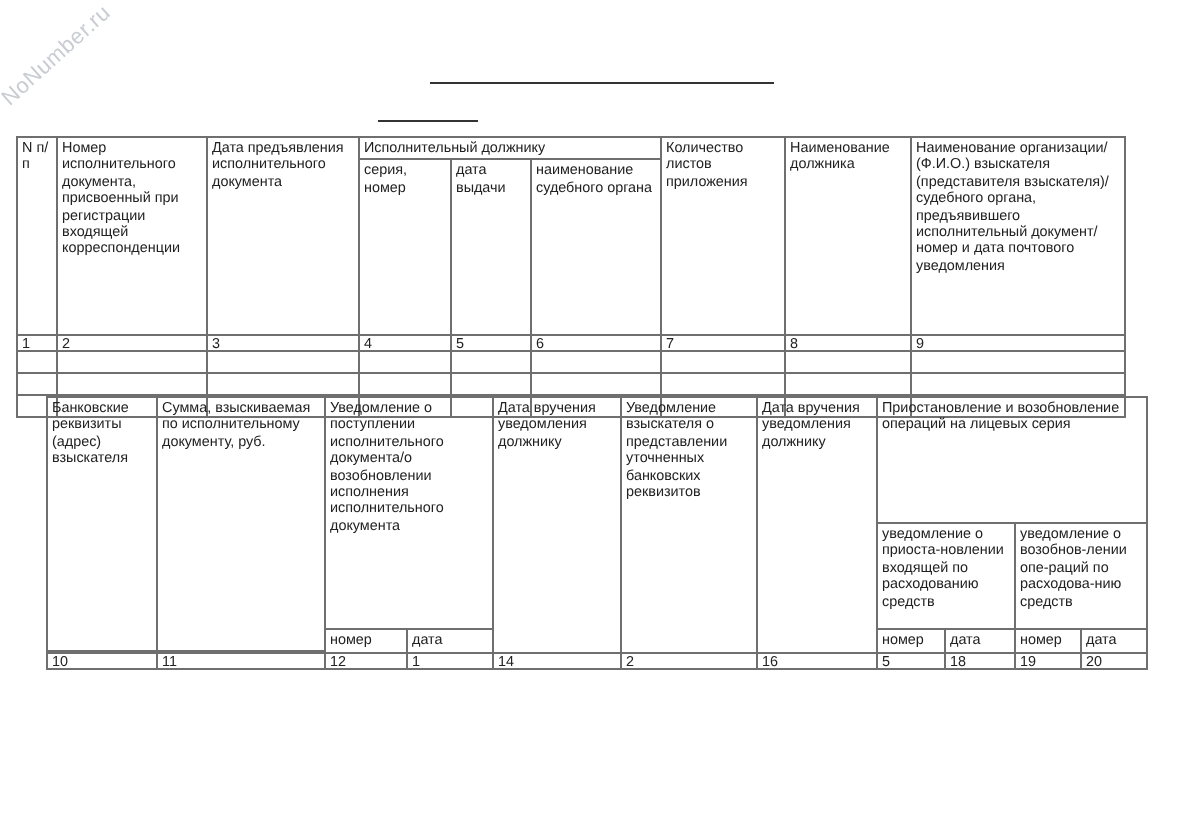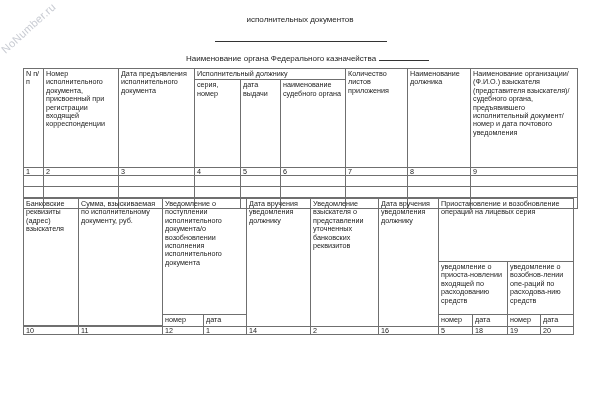--- a/index.html
+++ b/index.html
@@ -22,36 +22,35 @@
     position: absolute; left: 186px; top: 53px; font-size: 8px; color: #222; white-space: nowrap;
   }
   .org .blank { display: inline-block; width: 50px; border-bottom: 1px solid #333; margin-left: 3px; height: 7px; vertical-align: baseline; }
   table {
     position: absolute; border-collapse: collapse; table-layout: fixed;
     font-size: 7.2px; line-height: 8.4px; color: #222;
   }
   td {
     border: 1px solid #6f6f6f; vertical-align: top; padding: 1px 2px; overflow: hidden;
   }
-  .t1 { left: 23px; top: 68px; width: 554px; border: 1.5px solid #9a9a9a; padding-left: 40px; }
+  .t1 { left: 8px; top: 68px; width: 554px; border: 1.5px solid #9a9a9a; padding-left: 40px; }
   .t2 { left: 23px; top: 198px; width: 550px; border: 1.5px solid #9a9a9a; }
   .num td { height: 7px; line-height: 7px; padding-top: 0; padding-bottom: 0; }
   .empty td { height: 8px; }
 </style>
 </head>
 <body>
 
 <div class="watermark">NoNumber.ru</div>
 
 <div class="title">
-  <div>исполнительных документов</div>
 </div>
 <div class="title-line"></div>
 <div class="org">
-  <span>Наименование органа Федерального казначейства</span><span class="blank"></span>
+  <span class="blank"></span>
 </div>
 
 <table class="t1">
   <colgroup>
     <col style="width:20px">
       <col style="width:75px">
       <col style="width:76px">
       <col style="width:46px">
     <col style="width:40px">
       <col style="width:65px">

